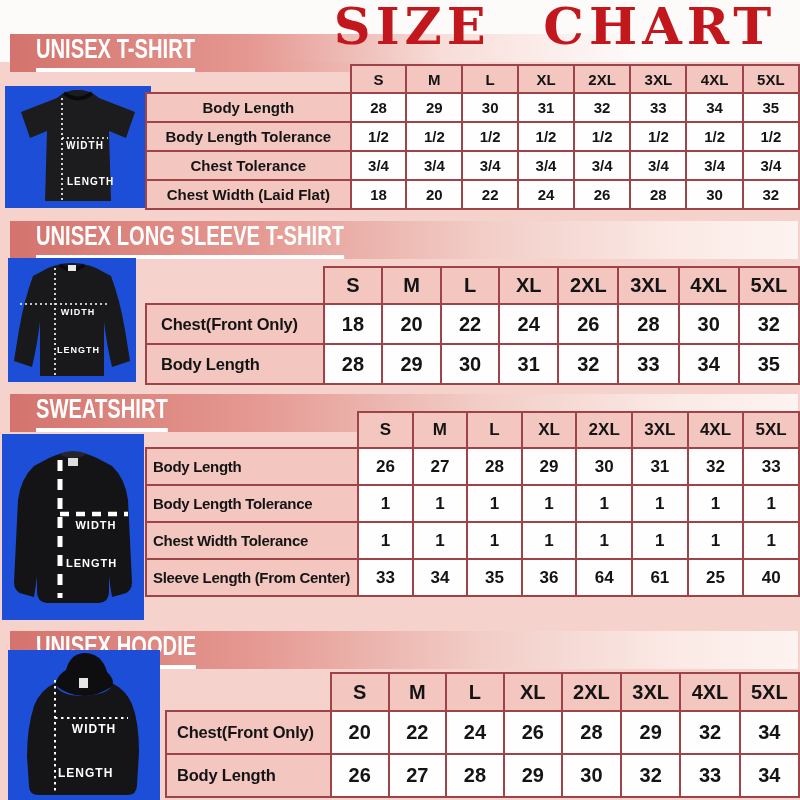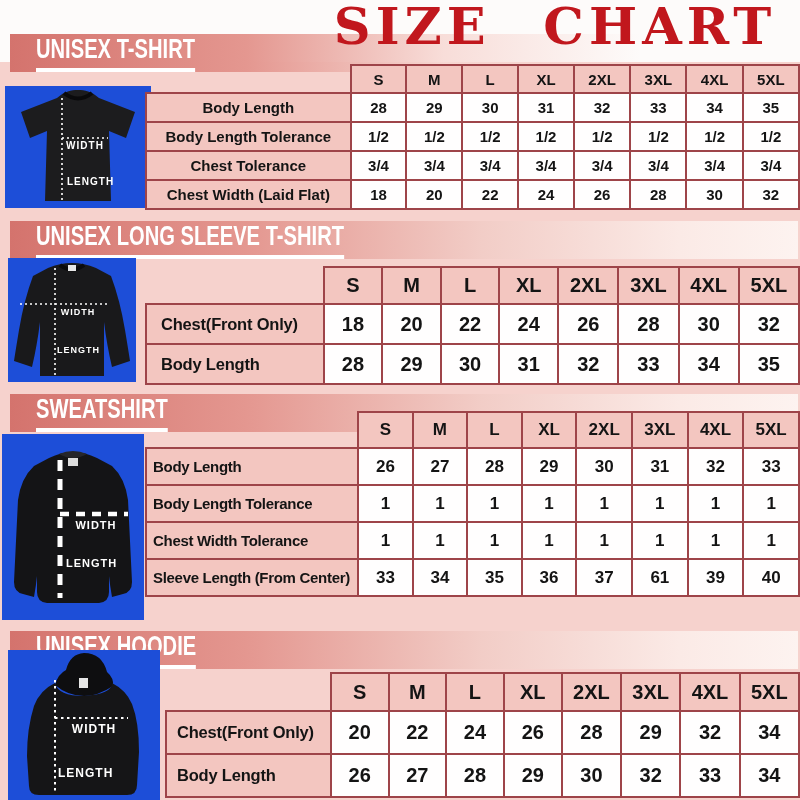--- a/index.html
+++ b/index.html
@@ -253,23 +253,23 @@
         <td class="val">1</td>
         <td class="val">1</td>
         <td class="val">1</td>
       </tr>
       <tr>
         <td class="label">Sleeve Length (From Center)</td>
         <td class="val">33</td>
         <td class="val">34</td>
         <td class="val">35</td>
         <td class="val">36</td>
-        <td class="val">37</td>
+        <td class="val">64</td>
         <td class="val">61</td>
-        <td class="val">39</td>
+        <td class="val">25</td>
         <td class="val">40</td>
       </tr>
     </tbody>
   </table>
 
 <div class="band band4">
   <span class="band-text">UNISEX HOODIE</span>
 </div>
 <div class="photo p4">
   <svg viewBox="0 0 152 150">

